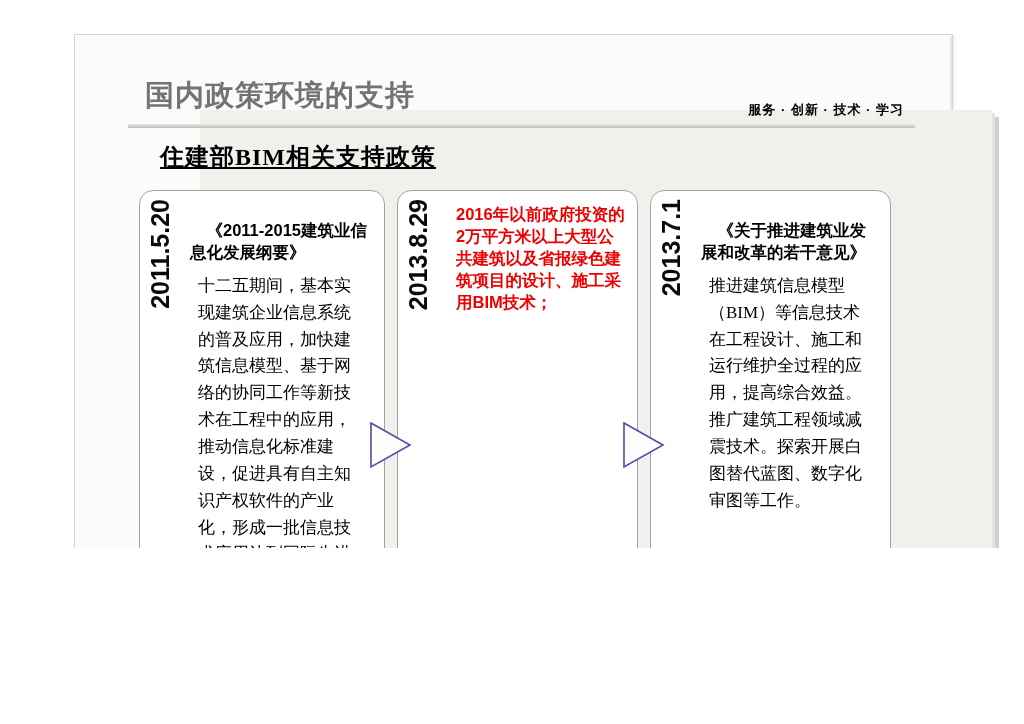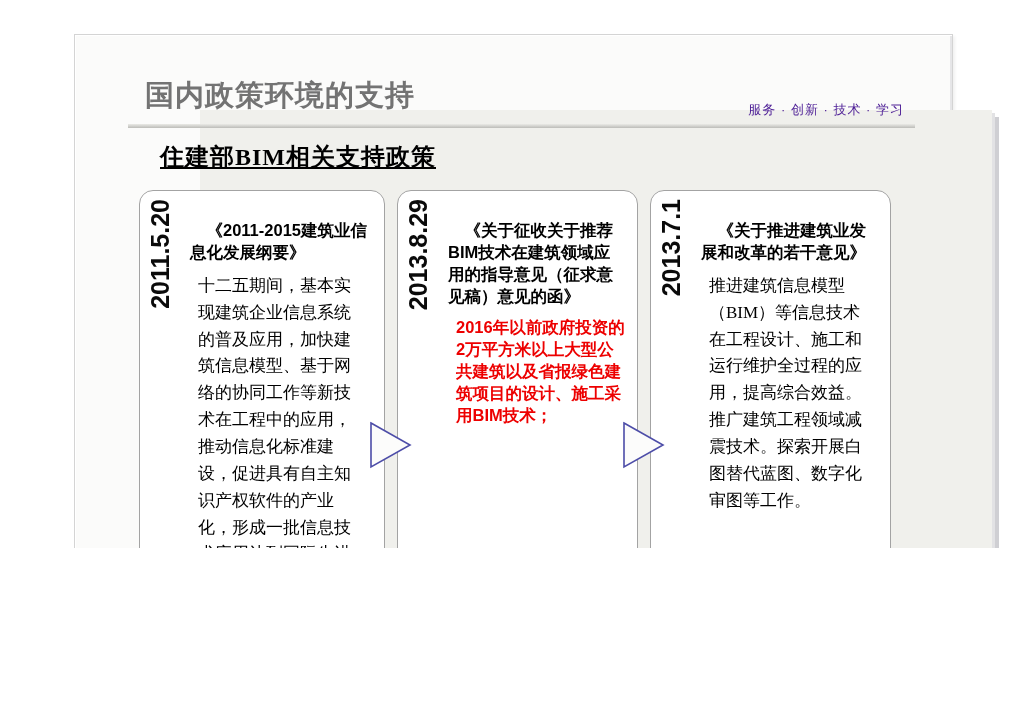--- a/index.html
+++ b/index.html
@@ -17,21 +17,21 @@
     background:#f0f0ec;
     box-shadow: 3px 3px 0 0 #e2e2e4, 7px 7px 0 0 #cfcfd3;
   }
   .page-title {
     position:absolute; left:145px; top:76px;
     font-size:29px; font-weight:bold; color:#737373; letter-spacing:1px;
     font-family:"Liberation Sans", sans-serif;
   }
   .slogan {
     position:absolute; right:120px; top:101px;
-    font-size:13px; font-weight:normal; color:#4c1d95; letter-spacing:1px;
+    font-size:13px; font-weight:bold; color:#000000; letter-spacing:1px;
   }
   .title-divider {
     position:absolute; left:128px; top:124px; width:787px; height:4px;
     background:linear-gradient(#eaeae6, #bcbcb8);
   }
   .subtitle {
     position:absolute; left:160px; top:141px;
     font-family:"Liberation Serif", serif; font-weight:bold;
     font-size:24px; color:#000000; letter-spacing:1px;text-decoration:underline;
   }
@@ -101,21 +101,20 @@
     <div class="card-date">2011.5.20</div>
     <div class="card-text">
       <p class="card-title">《2011-2015建筑业信息化发展纲要》</p>
       <p class="card-body">十二五期间，基本实现建筑企业信息系统的普及应用，加快建筑信息模型、基于网络的协同工作等新技术在工程中的应用，推动信息化标准建设，促进具有自主知识产权软件的产业化，形成一批信息技术应用达到国际先进水平的建筑企业。</p>
     </div>
   </div>
 
   <div class="card card2">
     <div class="card-date">2013.8.29</div>
     <div class="card-text">
-      <p class="card-title">《关于征收关于推荐BIM技术在建筑领域应用的指导意见（征求意见稿）意见的函》</p>
       <p class="card-highlight">2016年以前政府投资的2万平方米以上大型公共建筑以及省报绿色建筑项目的设计、施工采用BIM技术；</p>
     </div>
   </div>
 
   <div class="card card3">
     <div class="card-date">2013.7.1</div>
     <div class="card-text">
       <p class="card-title">《关于推进建筑业发展和改革的若干意见》</p>
       <p class="card-body">推进建筑信息模型（BIM）等信息技术在工程设计、施工和运行维护全过程的应用，提高综合效益。推广建筑工程领域减震技术。探索开展白图替代蓝图、数字化审图等工作。</p>
     </div>

